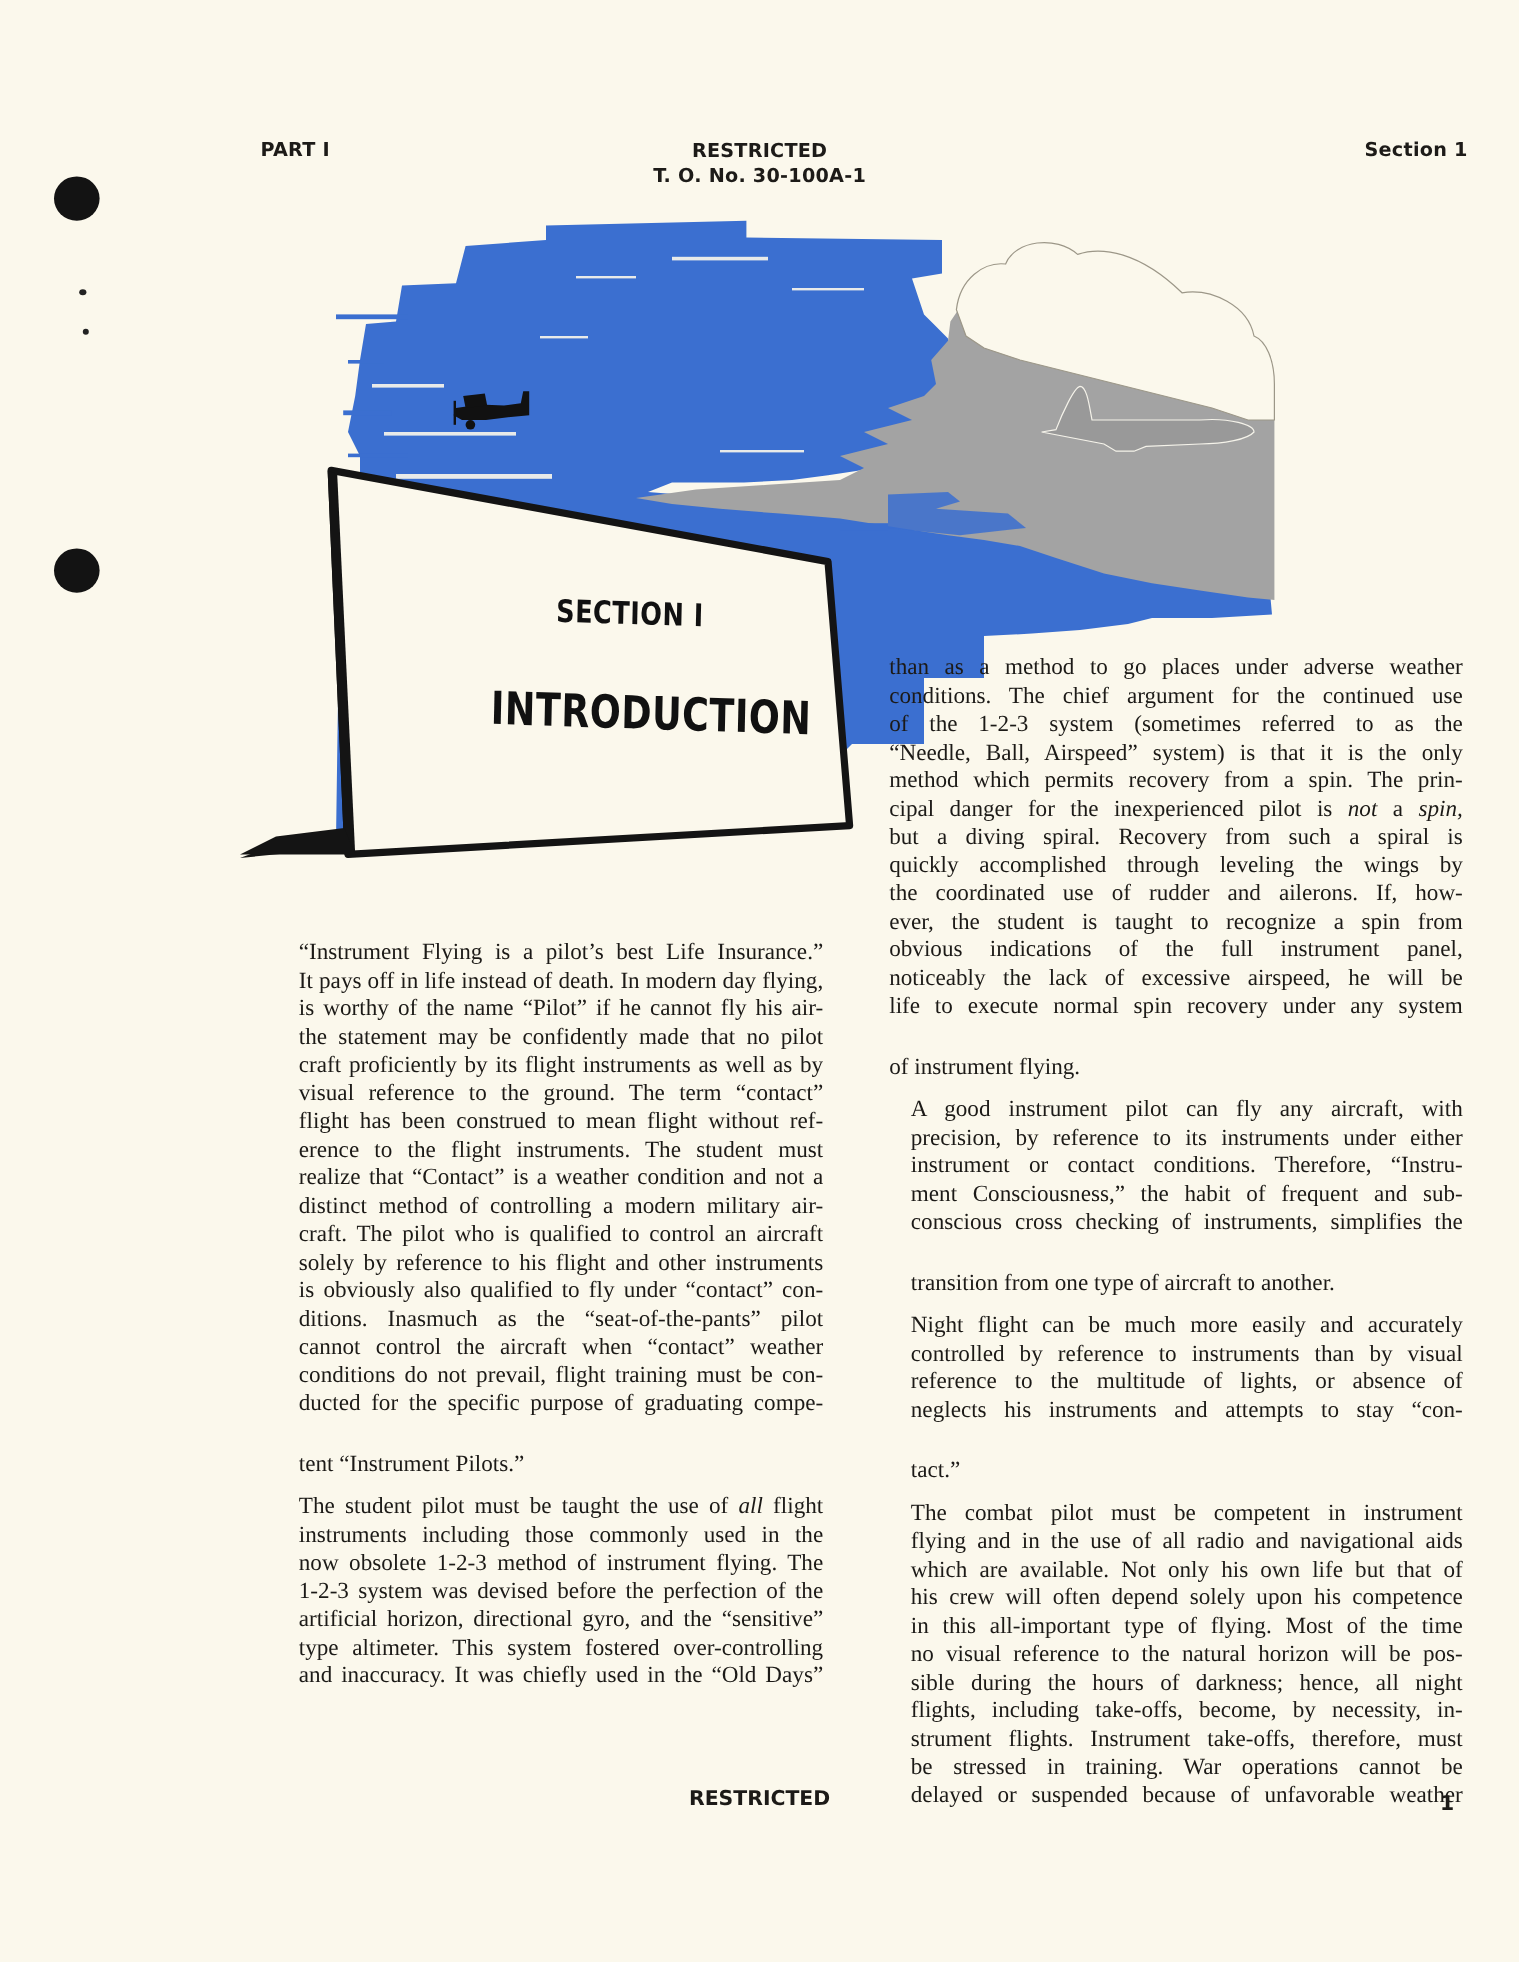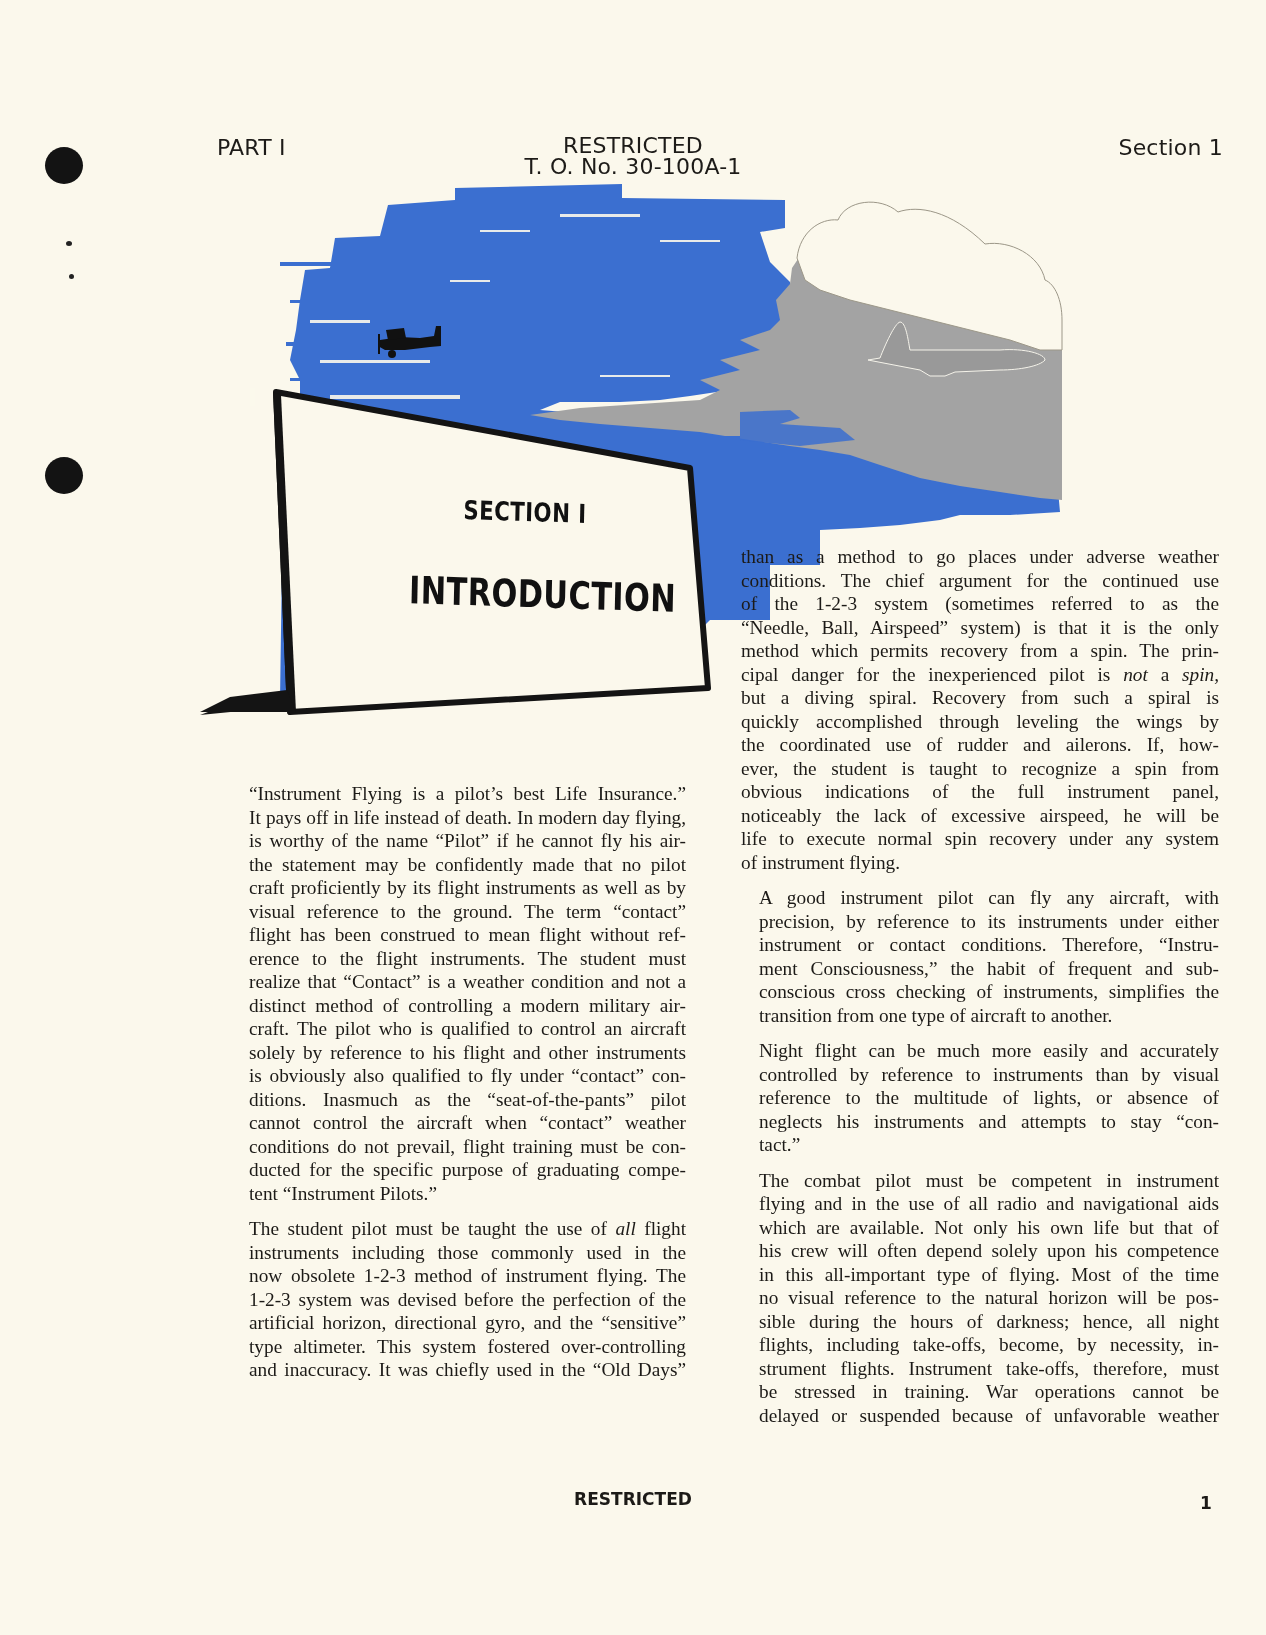--- a/index.html
+++ b/index.html
@@ -2,38 +2,38 @@
 <html><head>
 <meta charset="utf-8">
 <style>
   html, body { margin: 0; padding: 0; }
   body {
     width: 1266px; height: 1635px; position: relative; overflow: hidden;
     background: #fbf8ec;
     font-family: "Liberation Serif", "DejaVu Serif", serif;
     color: #1c1a17;
   }
-  .hdr { position: absolute; font-family: "DejaVu Sans", "Liberation Sans", sans-serif; font-weight: normal; font-size: 22px; color: #1d1b18; letter-spacing: 0.2px; margin-top: 20px; }
+  .hdr { position: absolute; font-family: "DejaVu Sans", "Liberation Sans", sans-serif; font-weight: bold; font-size: 16px; color: #1d1b18; letter-spacing: 0.2px; }
   .hdr-left { left: 217px; top: 115px; }
   .hdr-center { left: 0; width: 1266px; top: 115px; text-align: center; line-height: 21px; }
   .hdr-center span { display: block; }
   .hdr-right { right: 43px; top: 115px; }
   .punch { position: absolute; left: 45px; width: 38px; height: 37px; border-radius: 50%; background: #131313; }
   .speck { position: absolute; background: #222; border-radius: 50%; }
   .illustration { position: absolute; left: 0; top: 0; width: 1266px; height: 760px; }
   .sign-title { position: absolute; font-family: "DejaVu Sans", "Liberation Sans", sans-serif; font-weight: bold; color: #111; text-align: center; transform: rotate(1.5deg); transform-origin: center; }
   .sign-section { left: 440px; top: 497px; width: 170px; font-size: 26px; letter-spacing: 0.5px; transform: scaleX(0.82) rotate(1.5deg); }
   .sign-intro { left: 380px; top: 572px; width: 290px; font-size: 38px; letter-spacing: 0.5px; transform: scaleX(0.8) rotate(1.5deg); }
   .col { position: absolute; font-size: 19.3px; line-height: 23.5px; text-align: justify; }
   .col-left { left: 231px; top: 782px; width: 455px; }
   .col-right { left: 741px; top: 545px; width: 478px; }
   .col p { margin: 0 0 12px 0; text-indent: 18px; }
   .col p.cont { text-indent: 0; }
   .col .line { display: block; text-align: justify; text-align-last: justify; white-space: nowrap; }
-  .col .line.last { text-align-last: left; }
+  .col .line.last { text-align-last: left; margin-top: 27px; }
   .footer { position: absolute; top: 1489px; left: 0; width: 1266px; text-align: center; font-family: "DejaVu Sans", "Liberation Sans", sans-serif; font-weight: bold; font-size: 17px; }
   .pagenum { position: absolute; top: 1493px; left: 1200px; font-family: "DejaVu Sans", "Liberation Sans", sans-serif; font-weight: bold; font-size: 17px; }
   i { font-style: italic; }
 </style>
 </head>
 <body>
 
 <div class="hdr hdr-left">PART I</div>
 <div class="hdr hdr-center">
   <span>RESTRICTED</span>

